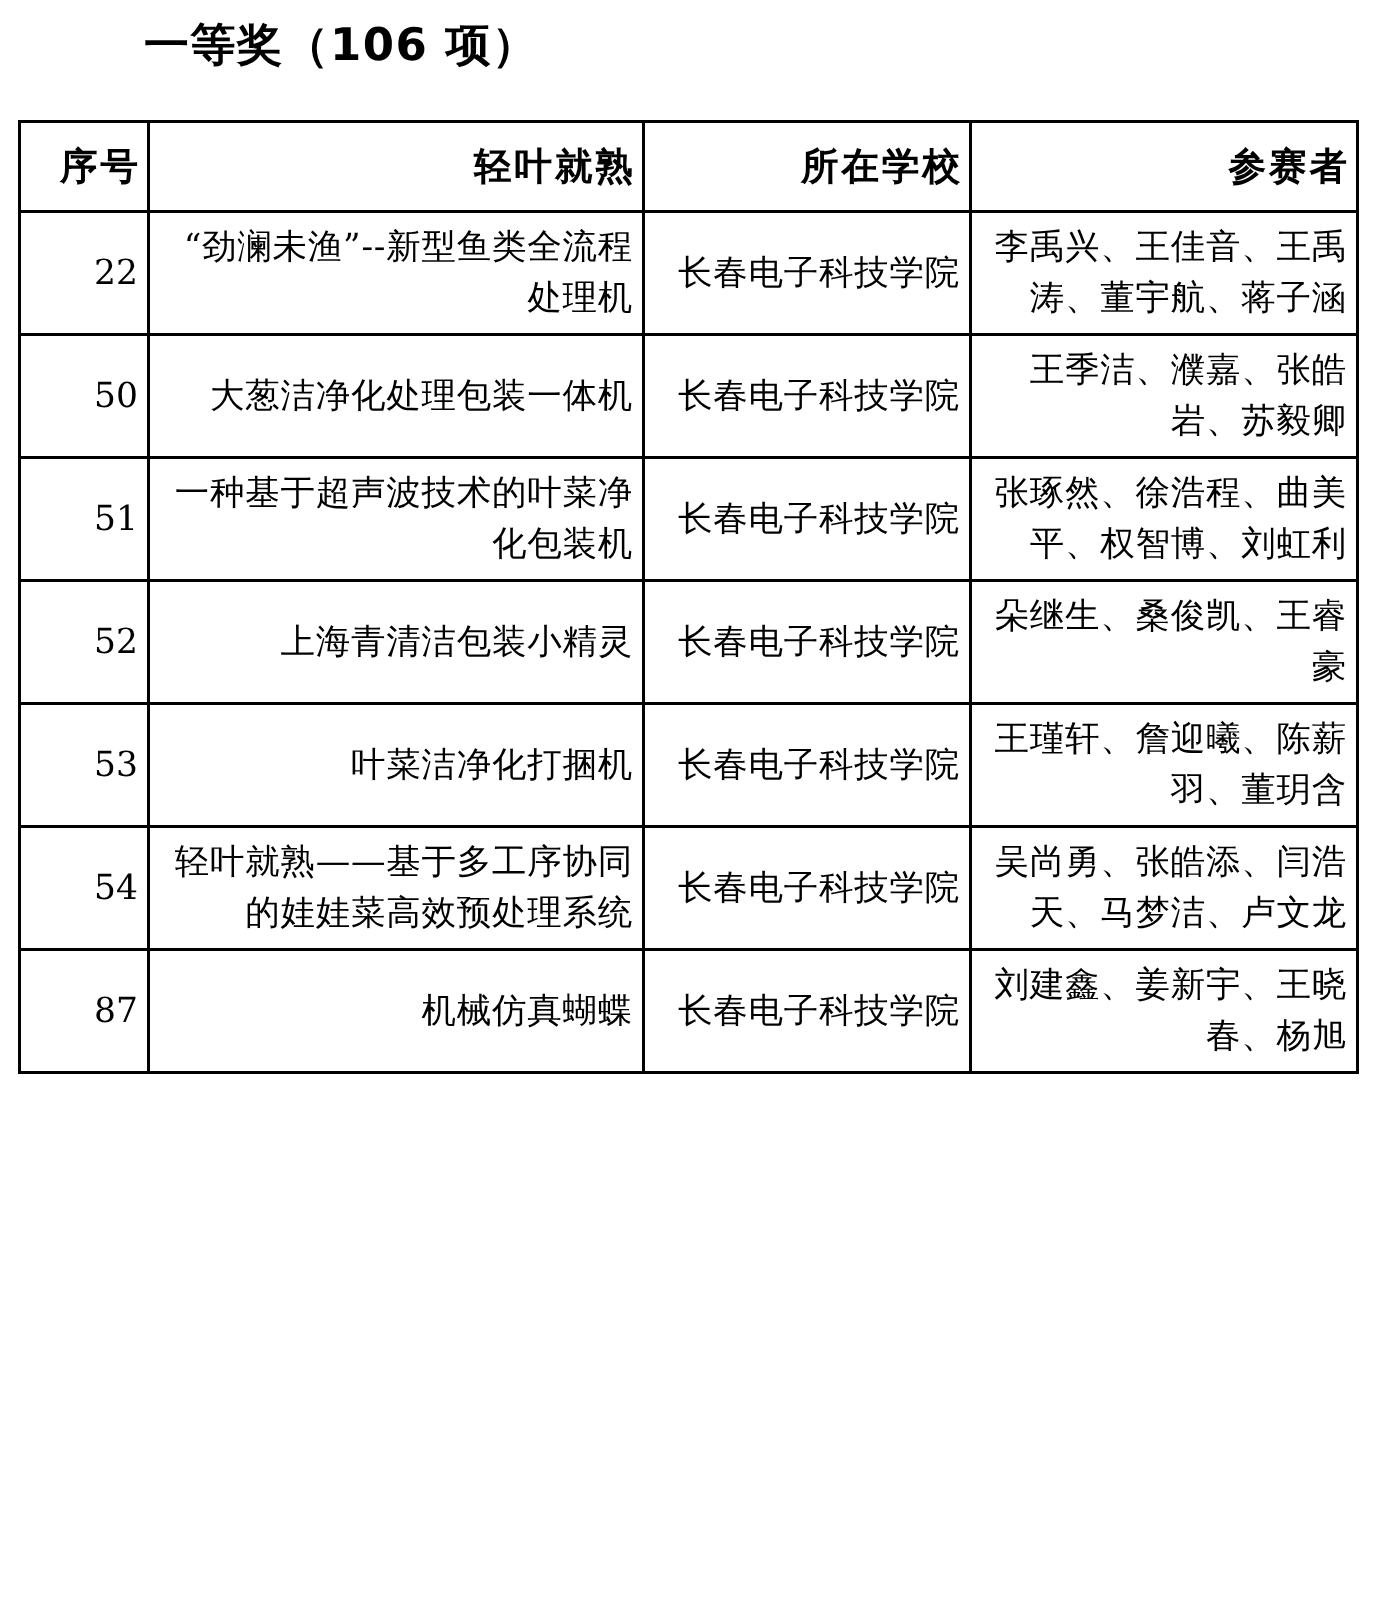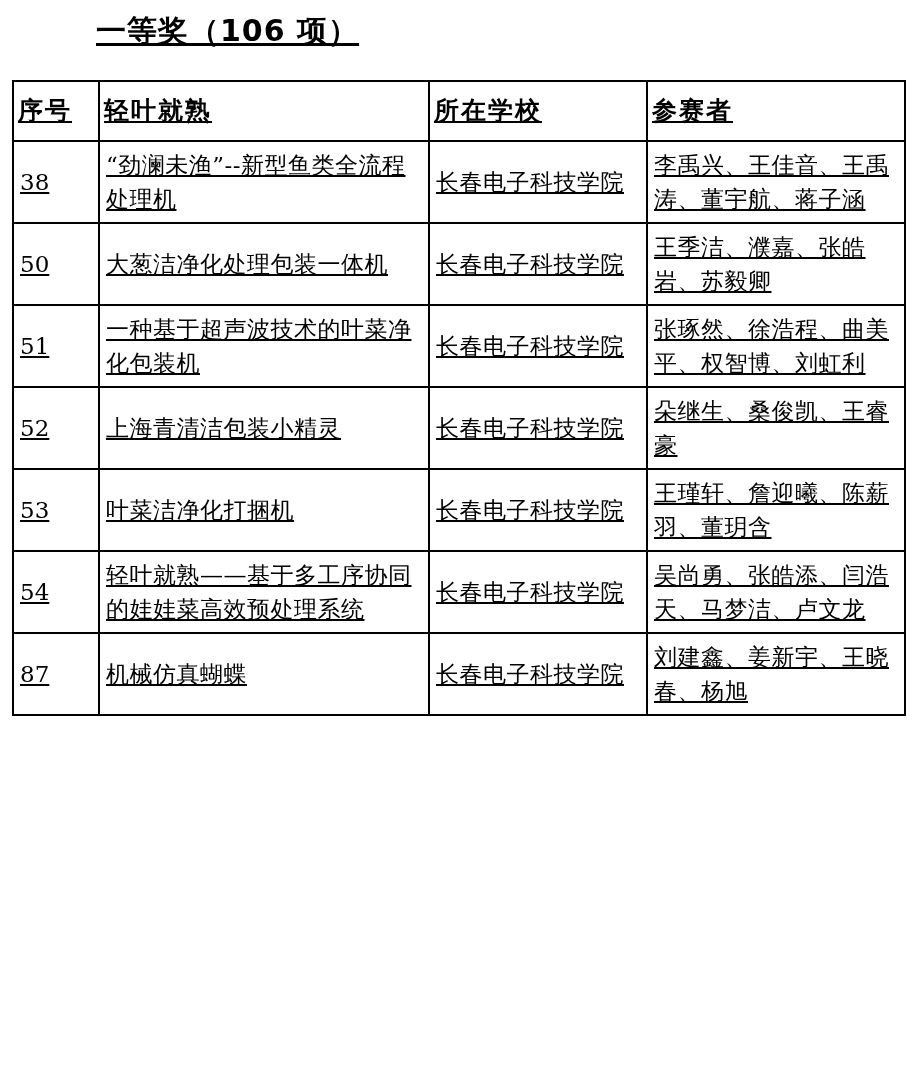--- a/index.html
+++ b/index.html
@@ -12,40 +12,39 @@
     height: 1067px;
     font-family: "DejaVu Serif", "Liberation Serif", serif;
     color: #000000;
     overflow: hidden;
   }
   .page {
     position: relative;
     width: 916px;
     height: 1067px;
     box-sizing: border-box;
-    text-decoration: underline;
   }
   .doc-title {
     font-family: "DejaVu Sans", "Liberation Sans", sans-serif;
     font-weight: bold;
     font-size: 30px;
     letter-spacing: 1px;
     padding: 8px 0 0 96px;
     line-height: 46px;
   }
   table.award-table {
     border-collapse: collapse;
     margin: 26px 12px 0 12px;
     width: 892px;
     table-layout: fixed;
   }
   table.award-table td,
   table.award-table th {
     border: 2px solid #000000;
-    text-align: left;
+    text-align: right;
     vertical-align: middle;
     font-size: 23px;
     line-height: 34px;
     padding: 6px 6px;
     font-family: "DejaVu Serif", "Liberation Serif", serif;
   }
   table.award-table thead th {
     font-family: "DejaVu Sans", "Liberation Sans", sans-serif;
     font-weight: bold;
     font-size: 25px;
@@ -81,21 +80,21 @@
     <thead>
       <tr>
         <th>序号</th>
         <th>轻叶就熟</th>
         <th>所在学校</th>
         <th>参赛者</th>
       </tr>
     </thead>
     <tbody>
       <tr>
-        <td class="cell-idx">38</td>
+        <td class="cell-idx">22</td>
         <td class="cell-name">“劲澜未渔”--新型鱼类全流程处理机</td>
         <td class="cell-school">长春电子科技学院</td>
         <td class="cell-members">李禹兴、王佳音、王禹涛、董宇航、蒋子涵</td>
       </tr>
       <tr>
         <td class="cell-idx">50</td>
         <td class="cell-name">大葱洁净化处理包装一体机</td>
         <td class="cell-school">长春电子科技学院</td>
         <td class="cell-members">王季洁、濮嘉、张皓岩、苏毅卿</td>
       </tr>

